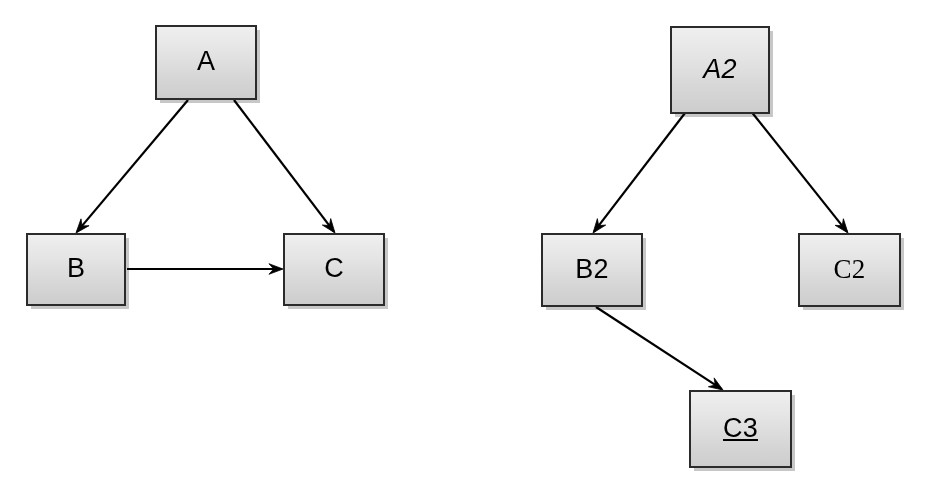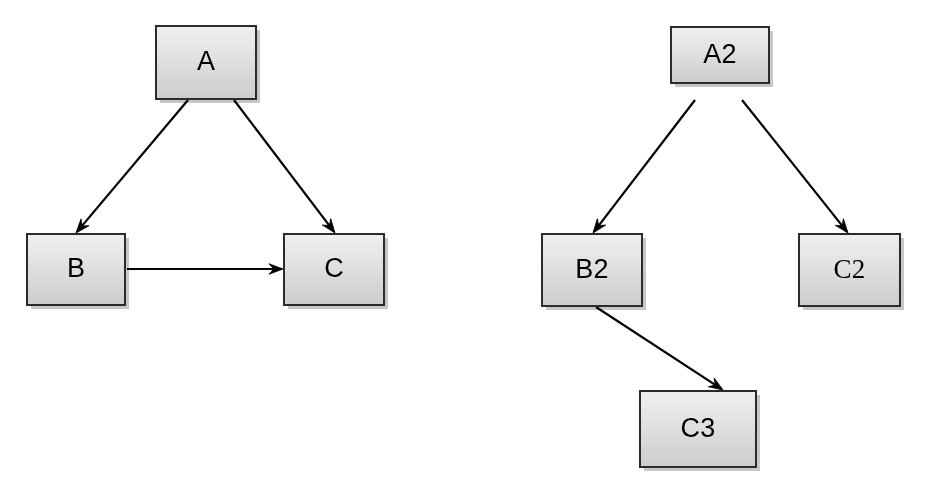--- a/index.html
+++ b/index.html
@@ -83,27 +83,27 @@
   <div id="node-layer">
       <div class="node" style="left: 155px; top: 25px; width: 102px; height: 75px; border-color: rgb(43, 43, 43);">
         <span class="node-label">A</span>
       </div>
       <div class="node" style="left: 26px; top: 233px; width: 100px; height: 73px; border-color: rgb(43, 43, 43);">
         <span class="node-label">B</span>
       </div>
       <div class="node" style="left: 283px; top: 233px; width: 102px; height: 73px; border-color: rgb(43, 43, 43);">
         <span class="node-label">C</span>
       </div>
-      <div class="node" style="left: 670px; top: 26px; width: 100px; height: 58px; border-color: rgb(43, 43, 43);">
+      <div class="node" style="left: 670px; top: 26px; width: 100px; height: 88px; border-color: rgb(43, 43, 43); font-style: italic;">
         <span class="node-label">A2</span>
       </div>
       <div class="node" style="left: 541px; top: 233px; width: 102px; height: 74px; border-color: rgb(43, 43, 43); align-items: center;">
         <span class="node-label">B2</span>
       </div>
       <div class="node" style="left: 798px; top: 233px; width: 103px; height: 74px; border-color: rgb(43, 43, 43); font-family: Liberation Serif, serif;">
         <span class="node-label">C2</span>
       </div>
-      <div class="node" style="left: 639px; top: 390px; width: 118px; height: 78px; border-color: rgb(43, 43, 43);">
+      <div class="node" style="left: 689px; top: 390px; width: 103px; height: 78px; border-color: rgb(43, 43, 43); text-decoration: underline;">
         <span class="node-label">C3</span>
       </div>
     </div>
 
 </div>
 
 </body></html>

